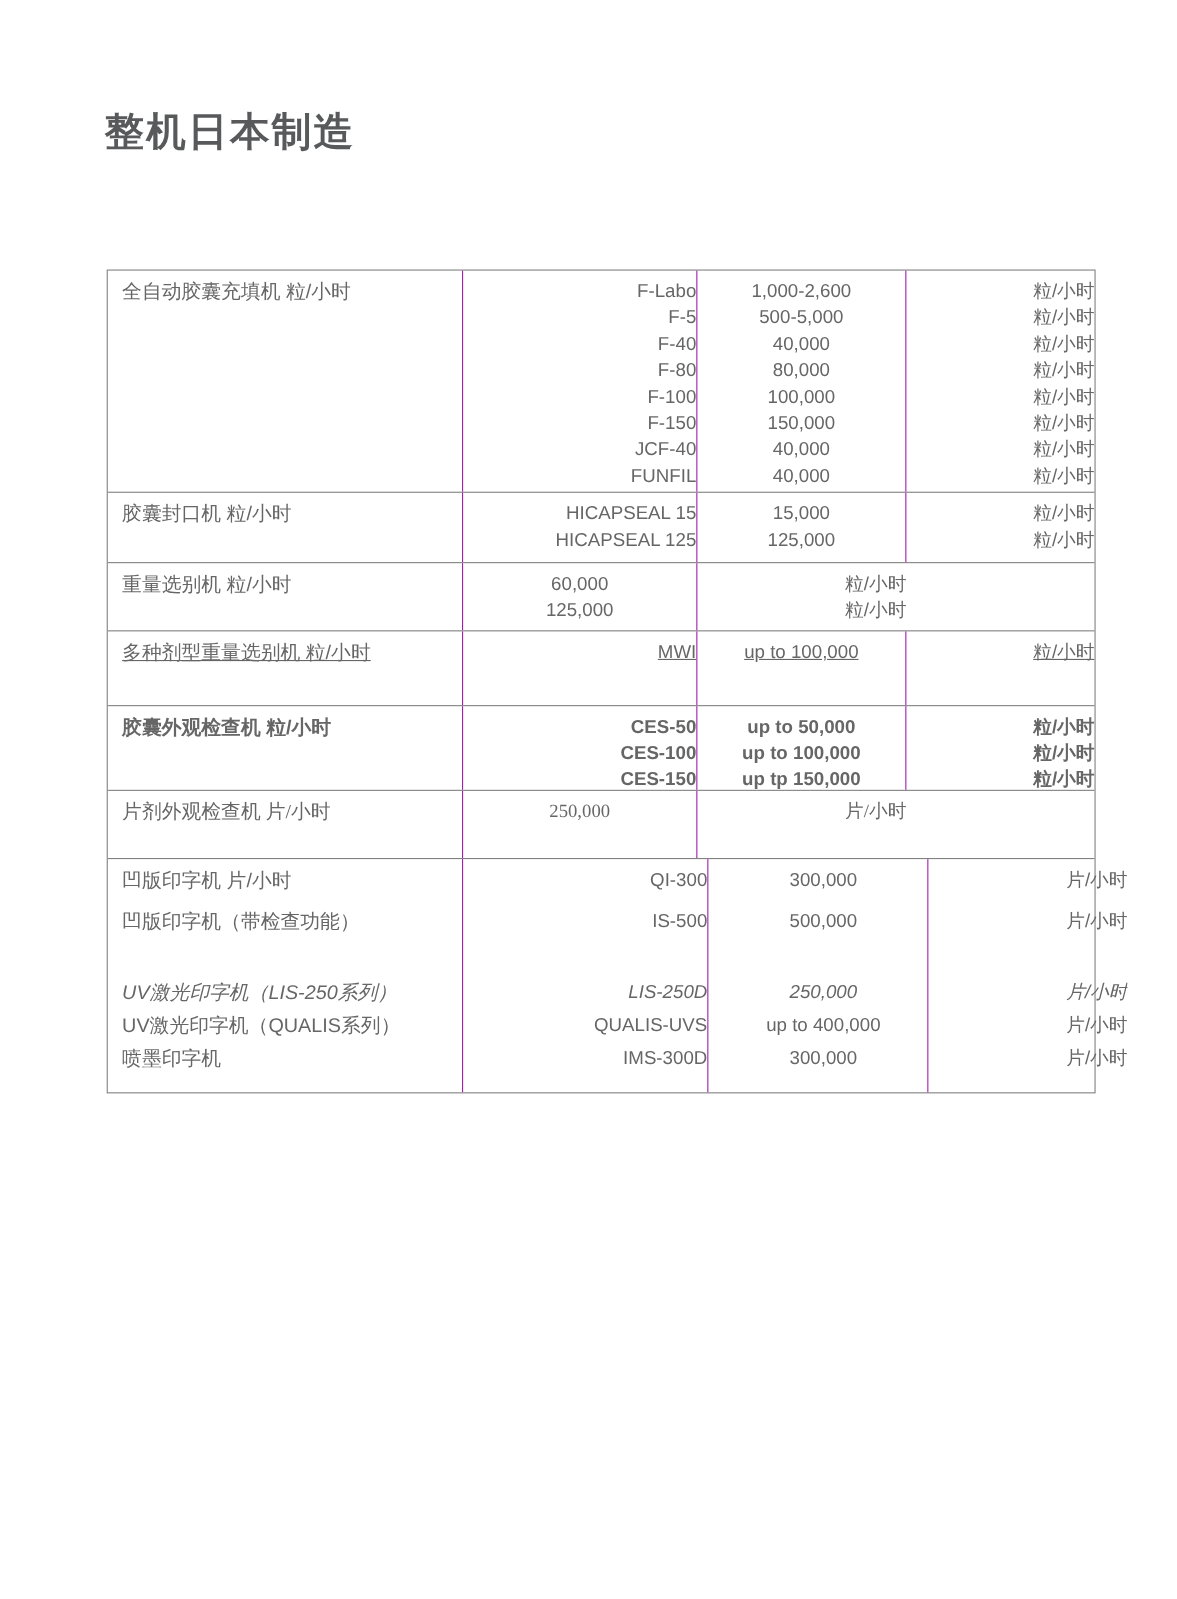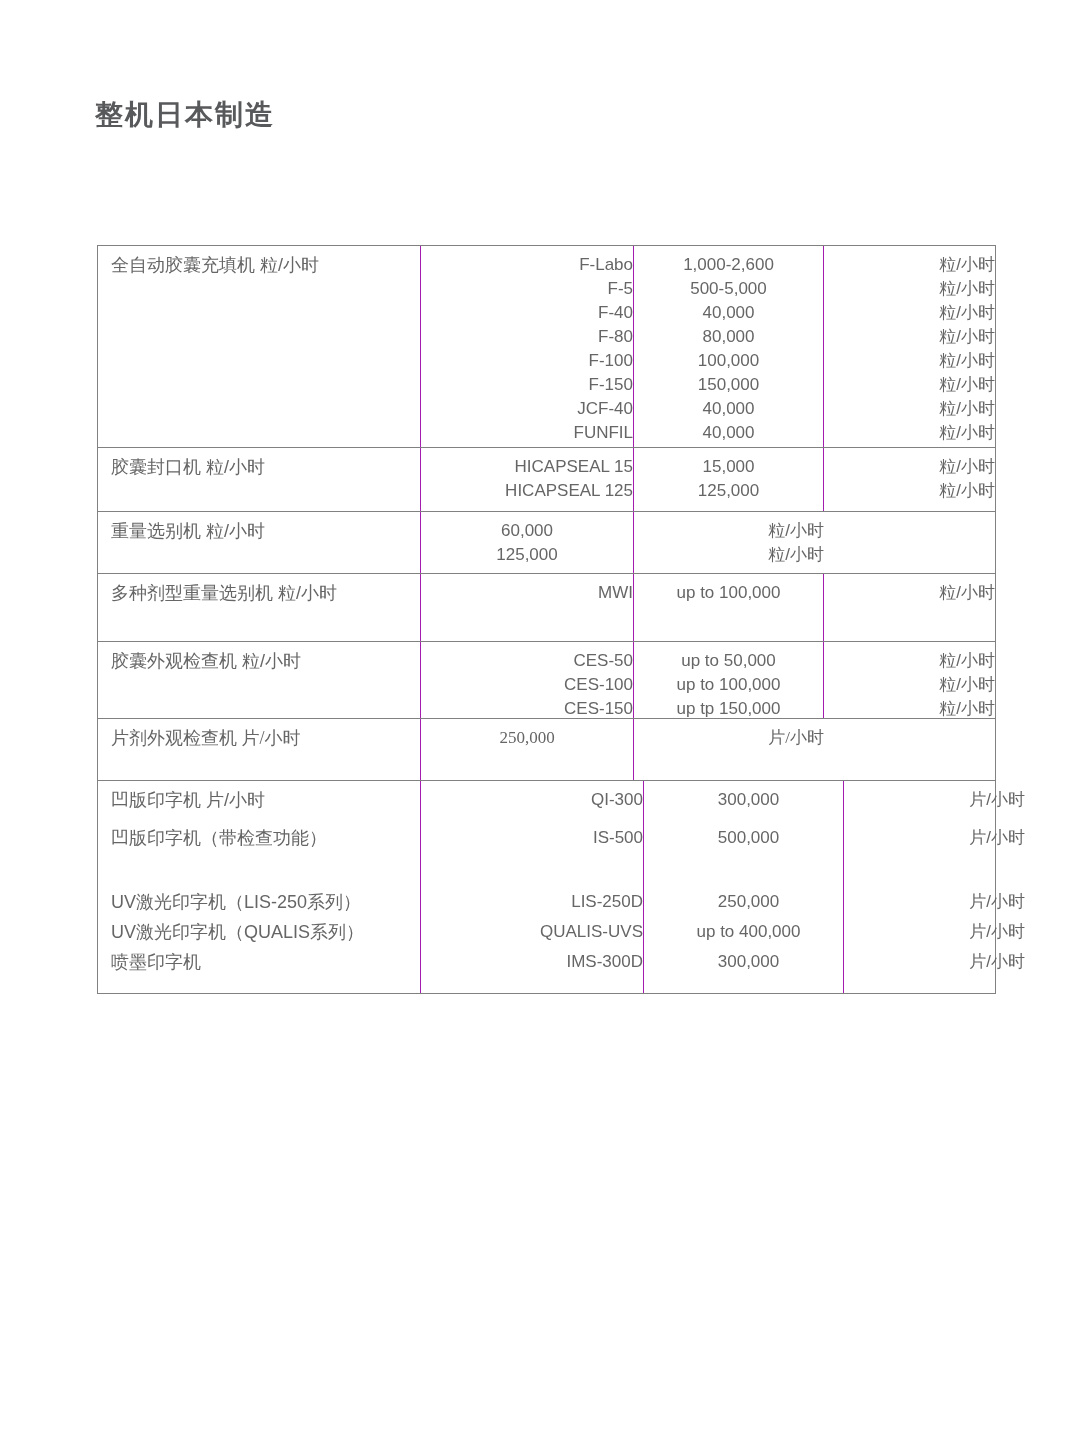--- a/index.html
+++ b/index.html
@@ -14,21 +14,21 @@
     background: #ffffff;
     font-family: "Liberation Sans", "DejaVu Sans", sans-serif;
     color: #666666;
     overflow: hidden;
   }
   .title {
     position: absolute;
     left: 95px;
     top: 96px;
     margin: 0;
-    font-size: 28px;
+    font-size: 36px;
     font-weight: bold;
     letter-spacing: 2px;
     color: #58595b;
   }
   .cap-table {
     position: absolute;
     left: 97px;
     top: 245px;
     width: 897px;
     border: 1px solid #818181;
@@ -37,22 +37,22 @@
   .t-row {
     display: grid;
     grid-template-columns: 323px 213px 190px 171px;
     border-bottom: 1px solid #818181;
     box-sizing: border-box;
   }
   .t-row:last-child { border-bottom: none; gap: 10px; }
   .t-row:nth-child(1) { height: 202px; }
   .t-row:nth-child(2) { height: 64px; }
   .t-row:nth-child(3) { height: 62px; }
-  .t-row:nth-child(4) { height: 68px; }
-  .t-row:nth-child(5) { height: 77px; }
+  .t-row:nth-child(4) { height: 68px; text-decoration: underline; }
+  .t-row:nth-child(5) { height: 77px; font-weight: bold; }
   .t-row:nth-child(6) { height: 62px; font-family: Liberation Serif, serif; }
   .t-row:nth-child(7) { height: 212px; }
   .cell {
     border-right: 1px solid #a21caf;
     padding-top: 7px;
     box-sizing: border-box;
     overflow: hidden;
   }
   .cell:last-child { border-right: none; }
   .c-cat   { padding-left: 13px; padding-right: 8px; text-align: left; font-size: 18px; }
@@ -61,21 +61,21 @@
   .c-unit  { text-align: right; }
   .line {
     height: 24px;
     line-height: 24px;
     font-size: 17px;
     white-space: nowrap;
   }
   .c-cat .line { font-size: 18px; }
   .gap-sm { margin-top: 6px; }
   .gap-md { margin-top: 14px; }
-  .gap-lg { margin-top: 40px; }
+  .gap-lg { margin-top: 40px; font-style: italic; }
 </style>
 </head>
 <body>
 
 <div class="page">
   <h1 class="title">整机日本制造</h1>
   <div class="cap-table">
       <div class="t-row">
         <div class="cell c-cat">
           <div class="line">全自动胶囊充填机 粒/小时</div>

